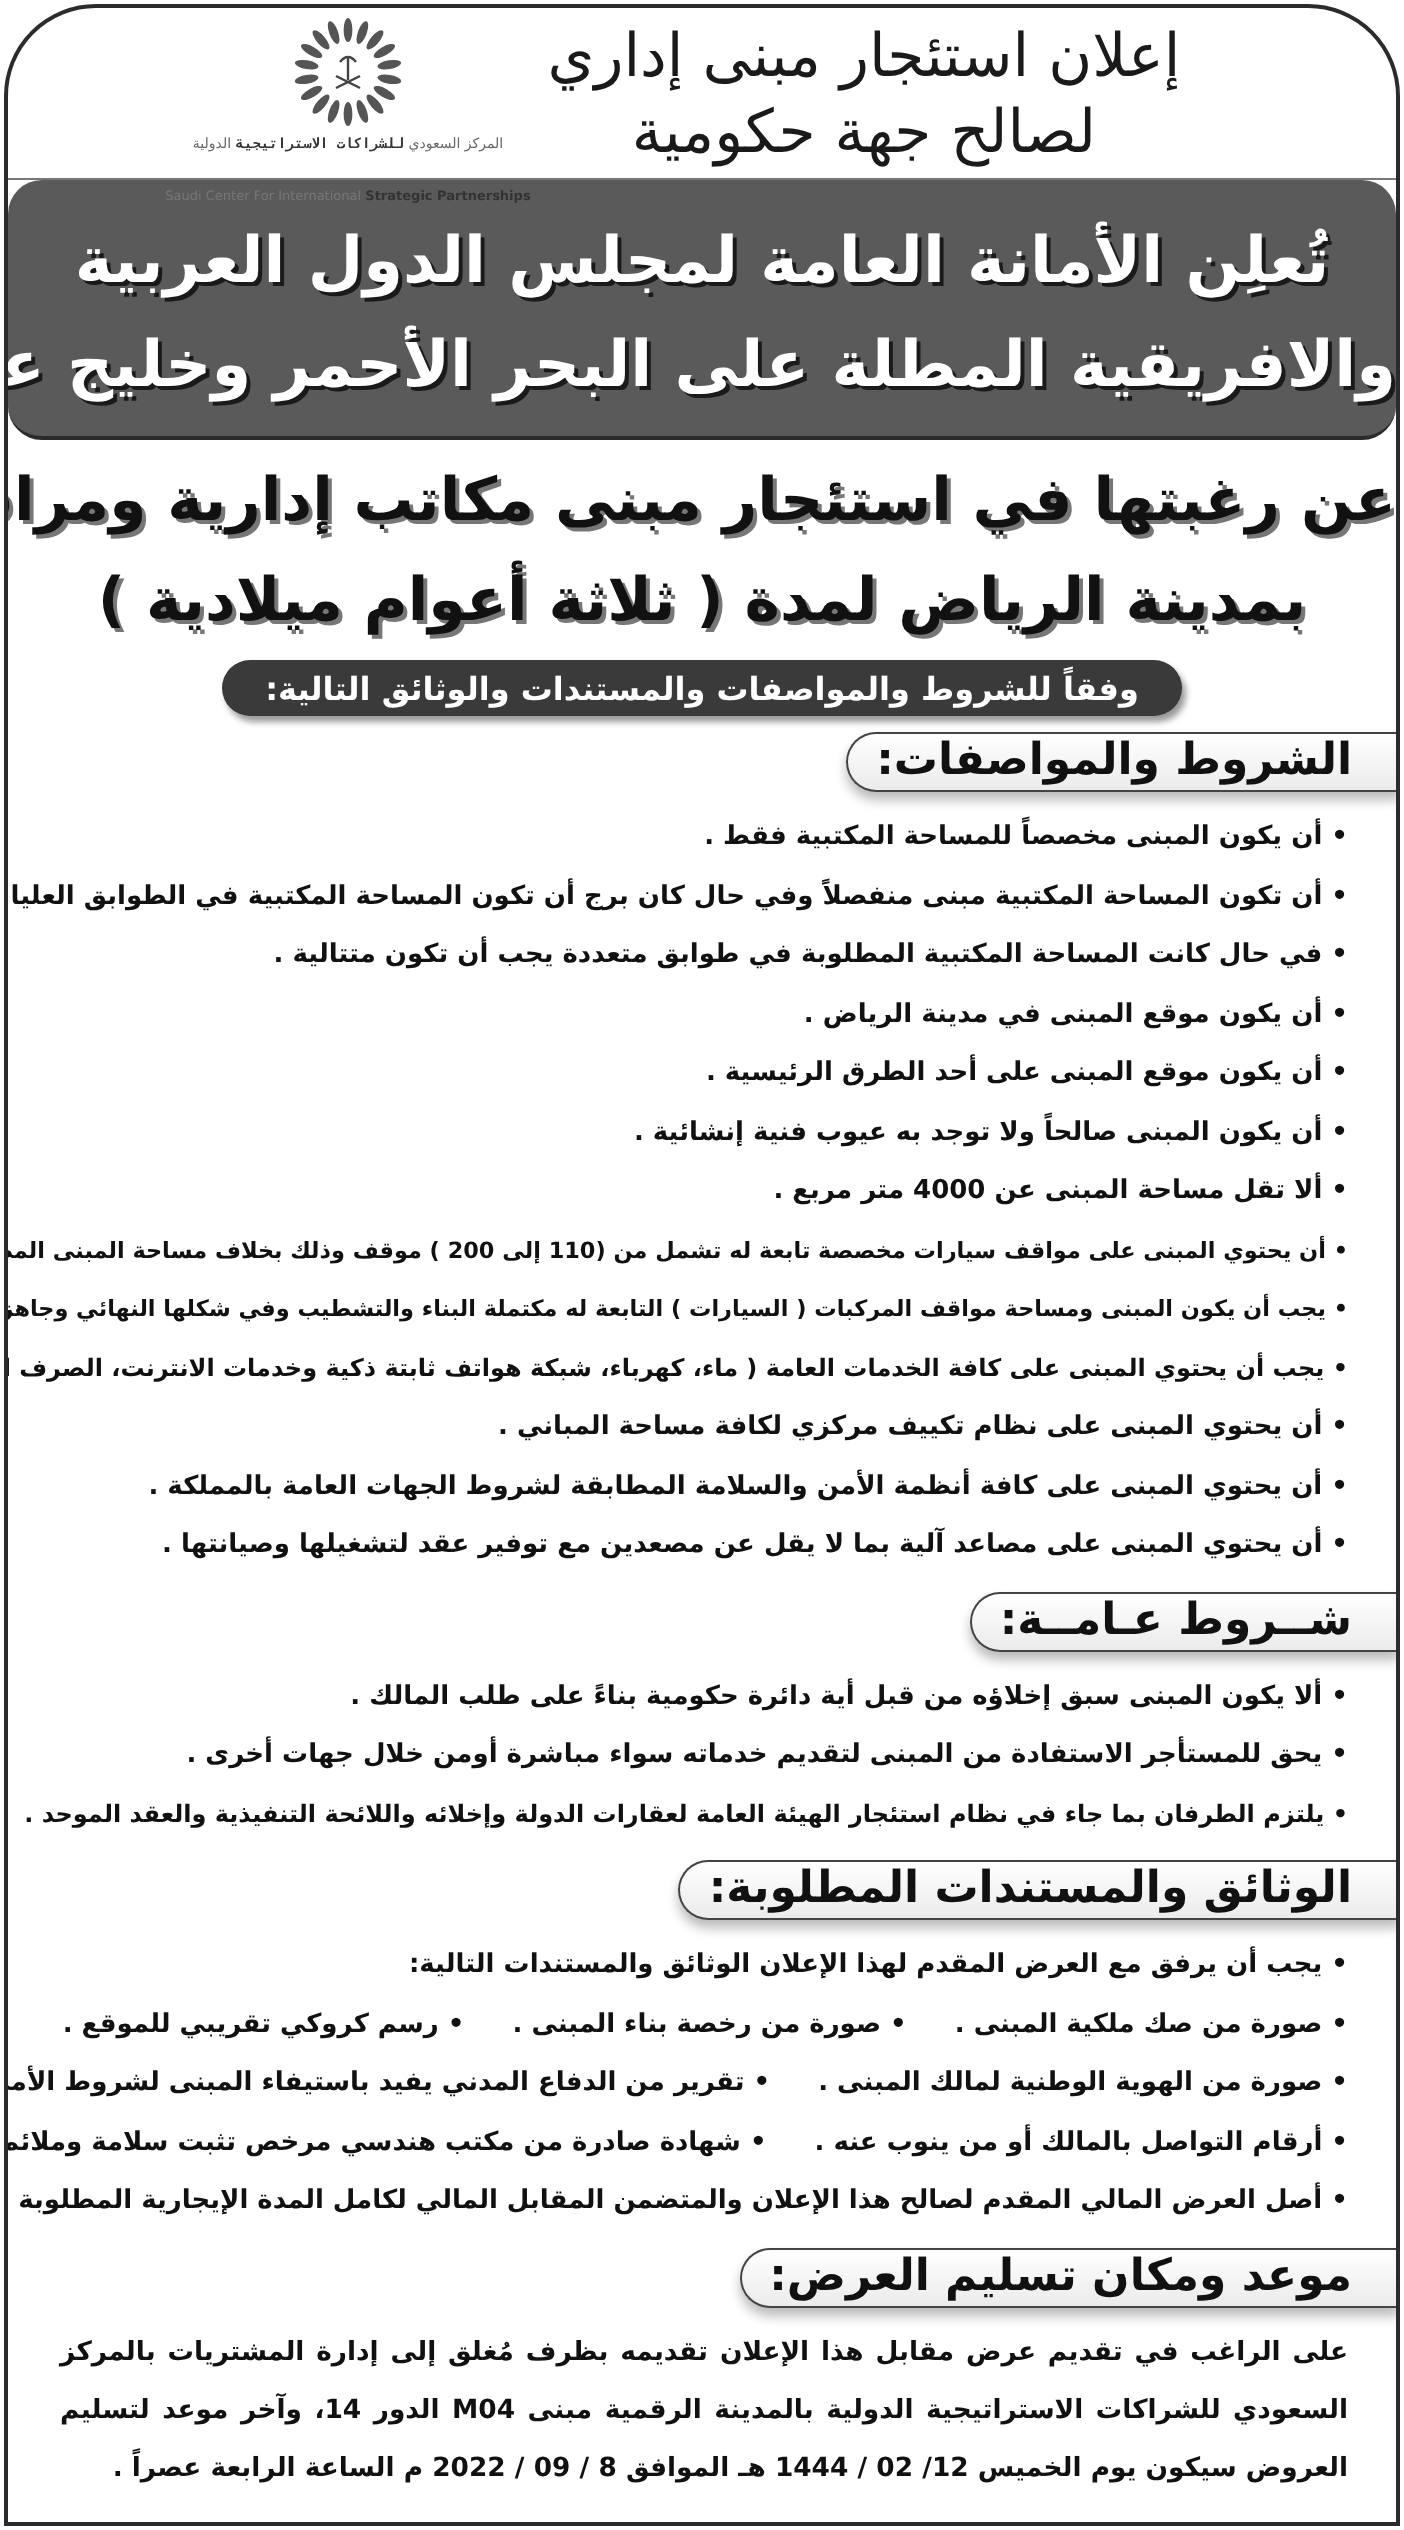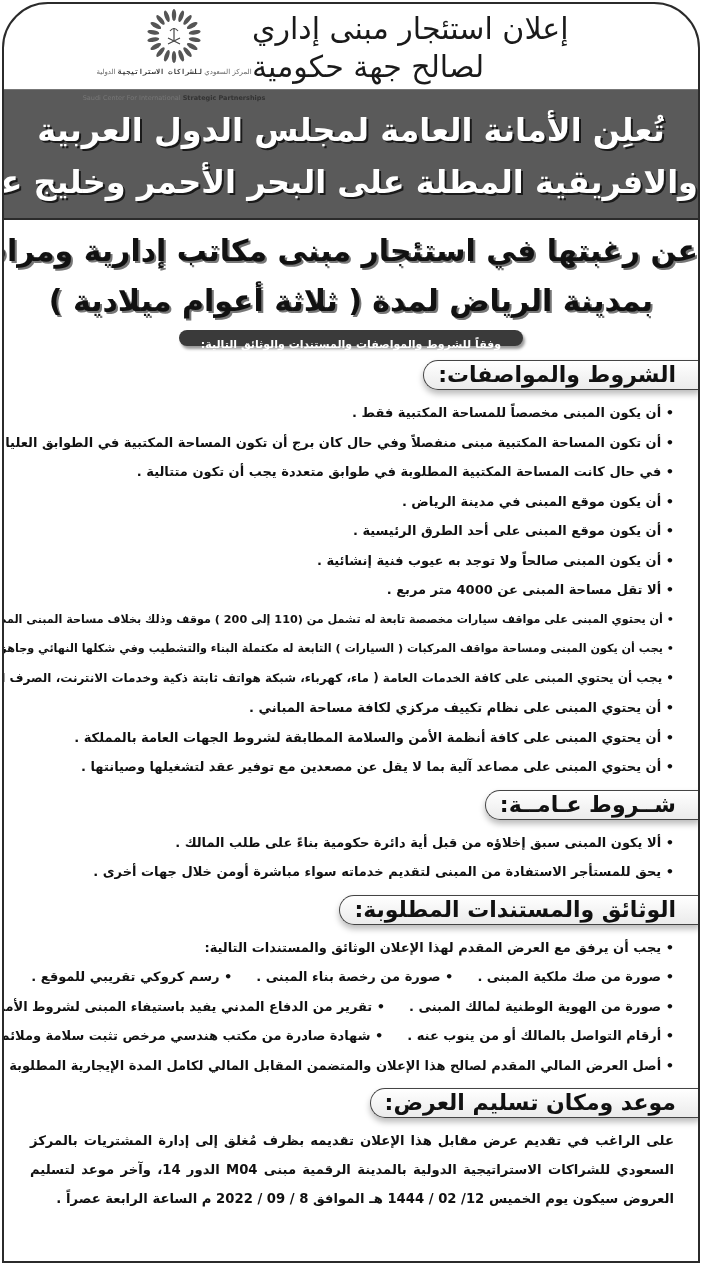--- a/index.html
+++ b/index.html
@@ -8,50 +8,51 @@
 
     .frame {
       position: absolute; left: 2px; top: 2px; width: 698px; height: 1261px;
       border: 2px solid #2b2b2b; border-top-left-radius: 46px; border-top-right-radius: 46px;
       overflow: hidden; background: #fff;
     }
 
     
     .header { position: relative; height: 86px; border-bottom: 1px solid #777; }
     .header-title {
-      position: absolute; right: 86px; top: 6px; width: 360px; text-align: left;
+      position: absolute; right: 86px; top: 6px; width: 360px; text-align: center;
       font-family: "DejaVu Sans", sans-serif; font-weight: normal; font-size: 30px; line-height: 38px; color: #1a1a1a;
       letter-spacing: 0;
     }
     .logo { position: absolute; left: 70px; top: 4px; width: 200px; height: 80px; }
     .logo-mark { position: absolute; left: 70px; top: 0; width: 60px; height: 56px; }
     .logo-ar { position: absolute; left: 0; top: 60px; width: 200px; text-align: center; font-size: 7px; color: #666; direction: rtl; white-space: nowrap; }
     .logo-ar b { color: #333; font-family: Liberation Mono, monospace; }
     .logo-en { position: absolute; left: 0; top: 86px; width: 200px; text-align: center; font-size: 6.5px; color: #777; direction: ltr; white-space: nowrap; }
     .logo-en b { color: #333; }
 
     
     .banner {
       background: #5a5a5a; height: 130px; padding-top: 14px; text-align: center;
       border-bottom: 2px solid #2b2b2b;
+      border-radius: 17px;
     }
     .banner-line {
       font-weight: bold; font-size: 32px; line-height: 52px; color: #ffffff;
       text-shadow: 2px 2px 0 #1a1a1a; white-space: nowrap;
     }
 
     
     .sub { text-align: center; padding-top: 6px; }
     .sub-line {
       font-weight: bold; font-size: 30px; line-height: 50px; color: #111;
       text-shadow: 2px 2px 0 #777; white-space: nowrap;
     }
     .pill {
       display: inline-block; margin-top: 4px; background: #3a3a3a; color: #fff;
-      font-weight: bold; font-size: 11px; line-height: 30px; height: 16px;
+      font-weight: bold; font-size: 16px; line-height: 30px; height: 28px;
       padding: 0 22px; border-radius: 18px; box-shadow: 2px 3px 3px #999;
     }
 
     
     .section { position: relative; padding-right: 24px; padding-left: 10px; }
     .sec-head {
       display: inline-block; margin-right: -2px; margin-top: 8px;
       border: 1.5px solid #444; border-right: none; border-radius: 16px 0 0 16px;
       padding: 2px 16px 2px 14px; font-weight: bold; font-size: 22px; line-height: 24px;
       background: linear-gradient(#ffffff, #ebebeb); box-shadow: 0 4px 6px #bbb;
@@ -150,20 +151,21 @@
       <li>أن يحتوي المبنى على كافة أنظمة الأمن والسلامة المطابقة لشروط الجهات العامة بالمملكة .</li>
       <li>أن يحتوي المبنى على مصاعد آلية بما لا يقل عن مصعدين مع توفير عقد لتشغيلها وصيانتها .</li>
     </ul>
   </div>
 
   <div class="section">
     <div class="sec-head">شــروط عـامــة:</div>
     <ul class="items">
       <li>ألا يكون المبنى سبق إخلاؤه من قبل أية دائرة حكومية بناءً على طلب المالك .</li>
       <li>يحق للمستأجر الاستفادة من المبنى لتقديم خدماته سواء مباشرة أومن خلال جهات أخرى .</li>
+      <li class="med">يلتزم الطرفان بما جاء في نظام استئجار الهيئة العامة لعقارات الدولة وإخلائه واللائحة التنفيذية والعقد الموحد .</li>
     </ul>
   </div>
 
   <div class="section">
     <div class="sec-head">الوثائق والمستندات المطلوبة:</div>
     <ul class="items">
       <li>يجب أن يرفق مع العرض المقدم لهذا الإعلان الوثائق والمستندات التالية:</li>
       <li class="row3" style="list-style:none;">
         <span>صورة من صك ملكية المبنى .</span>
         <span>صورة من رخصة بناء المبنى .</span>

